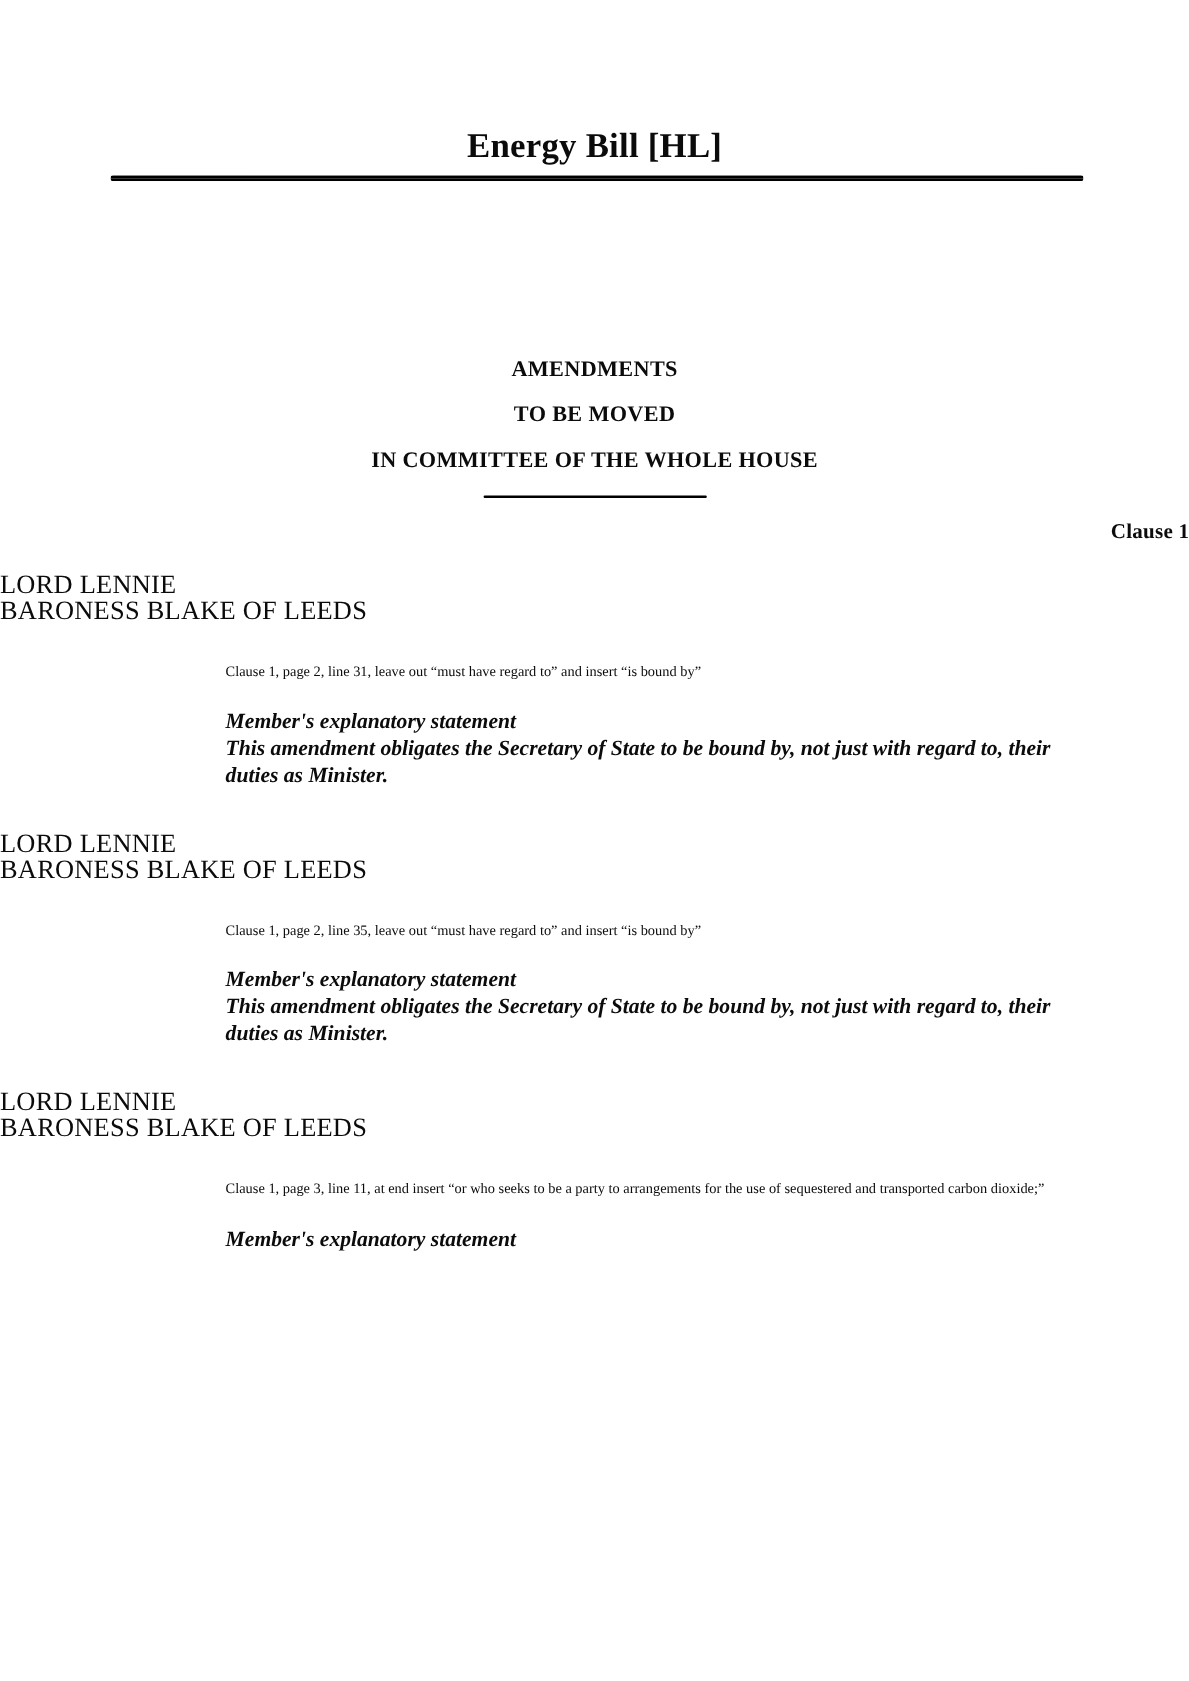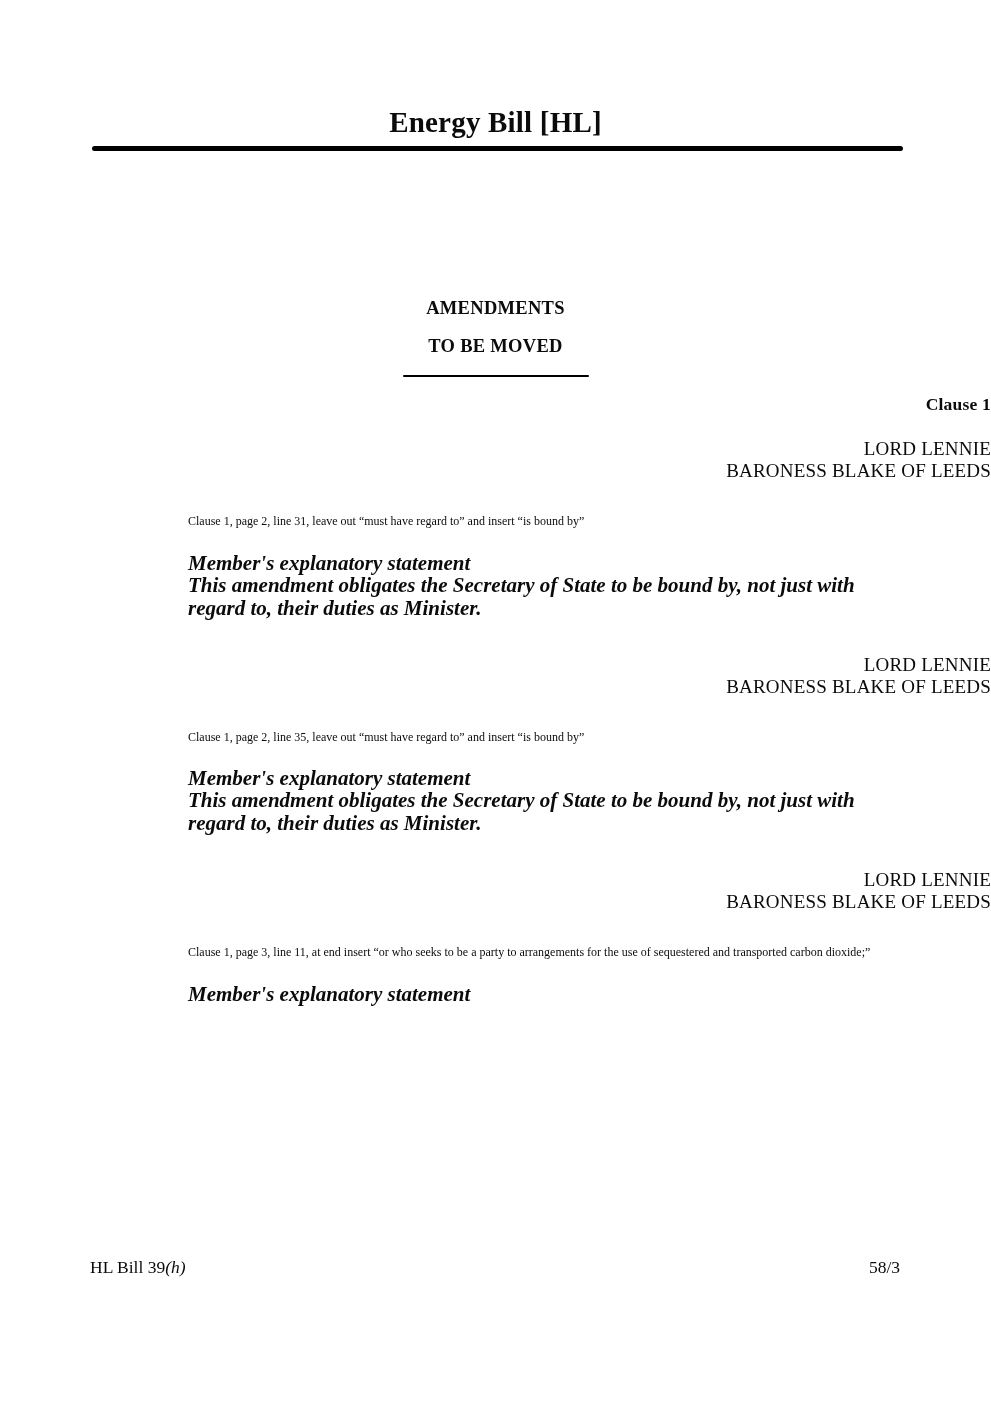--- a/index.html
+++ b/index.html
@@ -51,32 +51,32 @@
     font-weight: 700;
     letter-spacing: 0.2px;
     text-align: right;
   }
 
   
   .amendments { margin-top: 0; }
   .amendment { margin-top: 34px; }
   .amendment.first { margin-top: 23px; }
   .sponsors {
-    text-align: right;
-    font-size: 19px;
+    text-align: left;
+    font-size: 22px;
     line-height: 22px;
     letter-spacing: 0.2px;
   }
   .amendment-text {
     margin: 29px 90px 0 188px;
     font-size: 12px;
     line-height: 21.5px;
     text-align: justify;
   }
-  .explanatory { margin: 19px 90px 0 188px; font-size: 21px; }
+  .explanatory { margin: 19px 90px 0 188px; font-size: 18px; }
   .explanatory .label {
     font-weight: 700;
     font-style: italic;
     line-height: 22px;
   }
   .explanatory .body {
     font-style: italic;
     line-height: 23px;
     font-weight: bold;
   }
@@ -100,20 +100,21 @@
 <div class="page">
 
   <header>
     <h1 class="title">Energy Bill [HL]</h1>
     <div class="double-rule"></div>
   </header>
 
   <section class="headings">
     <div class="hline">AMENDMENTS</div>
     <div class="hline">TO BE MOVED</div>
+    <div class="hline">IN COMMITTEE OF THE WHOLE HOUSE</div>
     <div class="short-rule"></div>
     <div class="clause-heading">Clause 1</div>
   </section>
 
   <section class="amendments">
 
     <article class="amendment first">
       <div class="sponsors">
         <div>LORD LENNIE</div>
         <div>BARONESS BLAKE OF LEEDS</div>
@@ -143,18 +144,14 @@
         <div>BARONESS BLAKE OF LEEDS</div>
       </div>
       <p class="amendment-text">Clause 1, page 3, line 11, at end insert “or who seeks to be a party to arrangements for the use of sequestered and transported carbon dioxide;”</p>
       <div class="explanatory">
         <div class="label">Member's explanatory statement</div>
       </div>
     </article>
 
   </section>
 
-  <footer class="page-footer">
-    <span><span>HL Bill 39</span><span class="it">(h)</span></span>
-    <span>58/3</span>
-  </footer>
 
 </div>
 
 </body></html>

